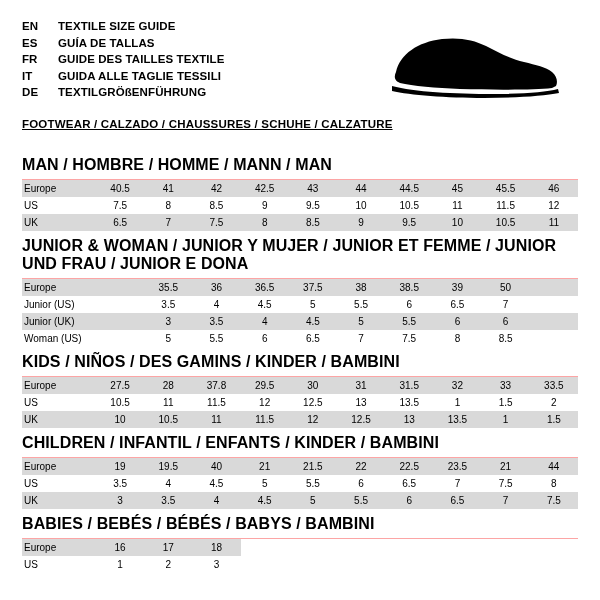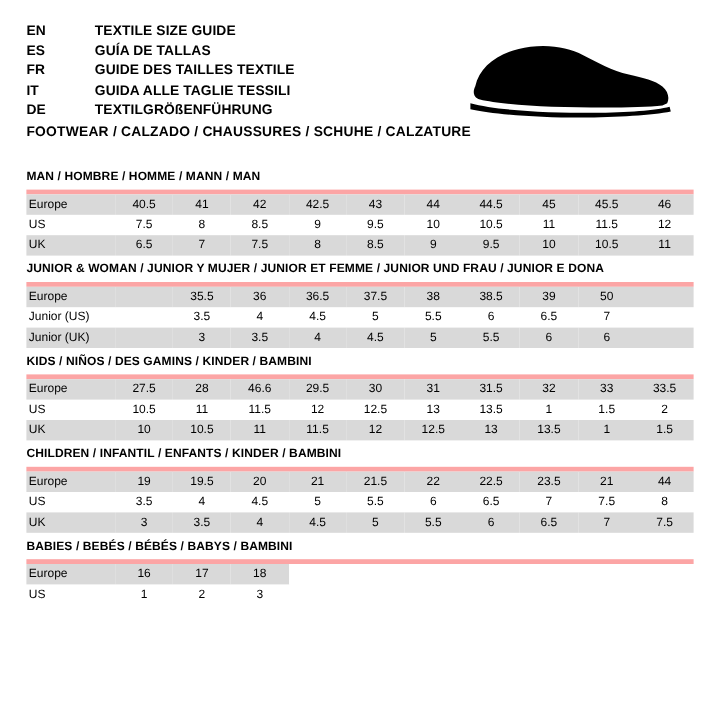--- a/index.html
+++ b/index.html
@@ -31,54 +31,55 @@
   .lang-list {
     display: block;
   }
   .lang-row {
     display: flex;
     align-items: baseline;
     line-height: 16.5px;
     font-size: 11.5px;
     font-weight: bold;
     letter-spacing: 0.1px;
-    gap: 21px;
   }
   .lang-code {
     width: 36px;
     flex: 0 0 36px;
   }
   .lang-title {
     white-space: nowrap;
   }
 
   .shoe-wrap {
     width: 200px;
     height: 78px;
     margin-right: 4px;
     margin-top: 8px;
   }
   .shoe-wrap svg { display: block; }
 
   .section-title {
+    margin-top: 14px;
     font-size: 11.5px;
     font-weight: bold;
     letter-spacing: 0.2px;
+    text-decoration: underline;
   }
 
   
   .group {
     margin-top: 6px;
   }
   .group.first { margin-top: 26px; }
   .group-title {
-    font-size: 10px;
+    font-size: 16px;
     font-weight: bold;
     padding-bottom: 5px;
-    border-bottom: 4px solid #fca5a5;
+    border-bottom: 1px solid #fca5a5;
     letter-spacing: 0.1px;
   }
   table {
     border-collapse: collapse;
     width: 100%;
     table-layout: fixed;
     font-size: 10px;
   }
   td {
     height: 17px;
@@ -223,33 +224,46 @@
           <td>3</td>
           <td>3.5</td>
           <td>4</td>
           <td>4.5</td>
           <td>5</td>
           <td>5.5</td>
           <td>6</td>
           <td>6</td>
           <td></td>
         </tr>
+        <tr>
+          <td class="label">Woman (US)</td>
+          <td></td>
+          <td>5</td>
+          <td>5.5</td>
+          <td>6</td>
+          <td>6.5</td>
+          <td>7</td>
+          <td>7.5</td>
+          <td>8</td>
+          <td>8.5</td>
+          <td></td>
+        </tr>
       </tbody>
     </table>
   </div>
 
   <div class="group">
     <div class="group-title">KIDS / NIÑOS / DES GAMINS / KINDER / BAMBINI</div>
     <table>
       <tbody>
         <tr class="shaded">
           <td class="label">Europe</td>
           <td>27.5</td>
           <td>28</td>
-          <td>46.6</td>
+          <td>37.8</td>
           <td>29.5</td>
           <td>30</td>
           <td>31</td>
           <td>31.5</td>
           <td>32</td>
           <td>33</td>
           <td>33.5</td>
         </tr>
         <tr>
           <td class="label">US</td>
@@ -282,21 +296,21 @@
   </div>
 
   <div class="group">
     <div class="group-title">CHILDREN / INFANTIL / ENFANTS / KINDER / BAMBINI</div>
     <table>
       <tbody>
         <tr class="shaded">
           <td class="label">Europe</td>
           <td>19</td>
           <td>19.5</td>
-          <td>20</td>
+          <td>40</td>
           <td>21</td>
           <td>21.5</td>
           <td>22</td>
           <td>22.5</td>
           <td>23.5</td>
           <td>21</td>
           <td>44</td>
         </tr>
         <tr>
           <td class="label">US</td>

